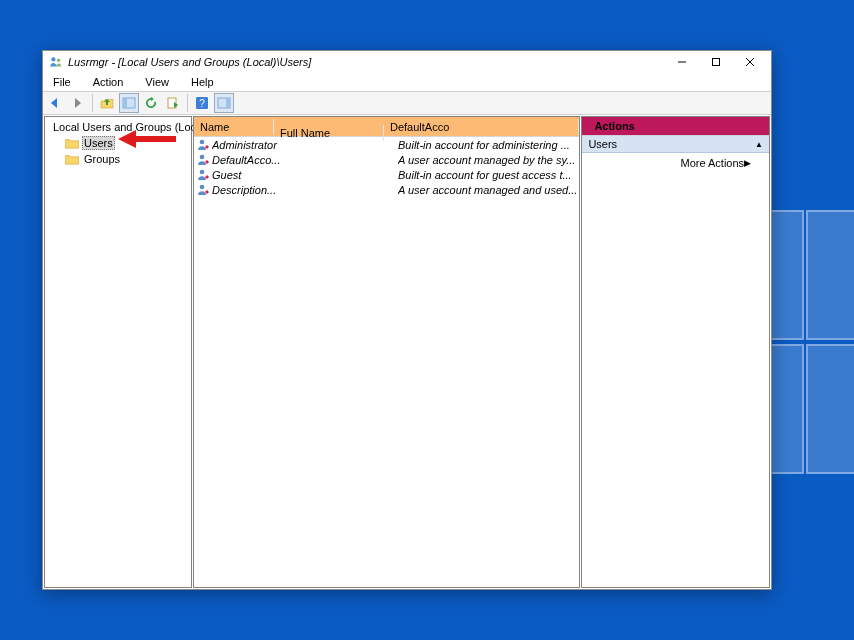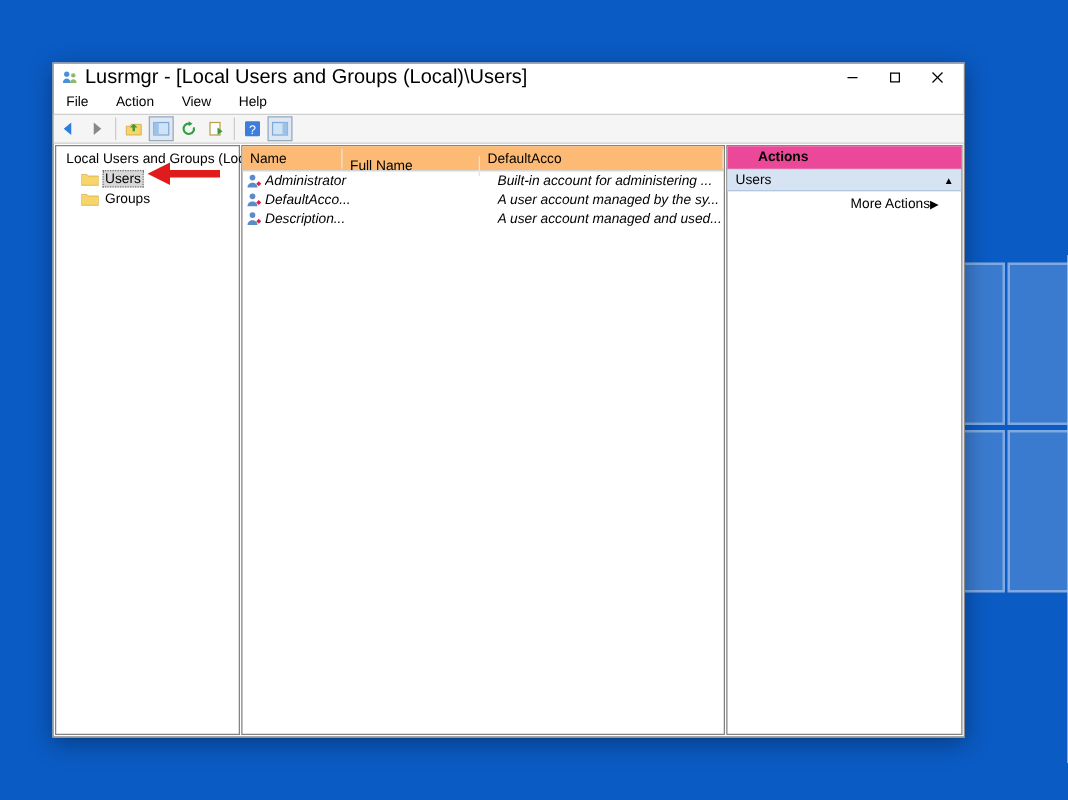--- a/index.html
+++ b/index.html
@@ -9,21 +9,21 @@
   
   .bg-squares { position:absolute; right:0; top:0; width:120px; height:640px; }
   .bg-squares div { position:absolute; background:rgba(255,255,255,0.2); border:2px solid rgba(255,255,255,0.35); }
 
   .window {
     position:absolute; left:42px; top:50px; width:730px; height:540px;
     background:#fff; border:1px solid #8a8a8a;
     display:flex; flex-direction:column;
     box-shadow:0 4px 18px rgba(0,0,0,0.35);
   }
-  .titlebar { height:22px; display:flex; align-items:center; padding:0 4px 0 6px; font-size:16px; color:#000; }
+  .titlebar { height:22px; display:flex; align-items:center; padding:0 4px 0 6px; font-size:11px; color:#000;font-style:italic; }
   .titlebar .app-icon { width:14px; height:14px; margin-right:5px; }
   .titlebar .title { flex:1; }
   .winbtns { display:flex; gap:0; }
   .winbtn { width:34px; height:22px; display:flex; align-items:center; justify-content:center; cursor:default; }
   .winbtn svg { width:10px; height:10px; }
 
   .menubar { height:18px; display:flex; align-items:center; padding:0 4px; font-size:11px; gap:10px; }
   .menubar span { padding:1px 6px; cursor:default; }
 
   .toolbar { height:24px; border-top:1px solid #d0d0d0; border-bottom:1px solid #d0d0d0;
@@ -50,21 +50,21 @@
   .col-full { width:110px;margin-top:12px; }
   .col-desc { flex:1; }
   .list-body { flex:1; overflow:hidden;font-style:italic; }
   .lrow { display:flex; align-items:center; height:15px; padding:0 2px; white-space:nowrap; cursor:default; }
   .lrow .uicon { width:14px; height:13px; margin-right:2px; }
   .lrow .c-name { width:76px; overflow:hidden; text-overflow:ellipsis; }
   .lrow .c-full { width:110px; }
   .lrow .c-desc { flex:1; overflow:hidden; text-overflow:ellipsis; }
 
   .actions { width:220px; display:flex; flex-direction:column; font-size:11px; }
-  .actions-hdr { background:#ec4899; border-bottom:1px solid #cbd3dc; padding:3px 24px; font-weight:600; }
+  .actions-hdr { background:#be185d; border-bottom:1px solid #cbd3dc; padding:3px 12px; font-weight:600; }
   .actions-sect { background:#d6e3f3; border-bottom:1px solid #b3c6dd; padding:2px 6px;
     display:flex; justify-content:space-between; align-items:center; cursor:default; }
   .actions-item { padding:4px 18px; cursor:default; display:flex; justify-content:flex-end; align-items:center; }
 
   
   .arrow { position:absolute; left:118px; top:127px; pointer-events:none; }
 </style>
 </head>
 <body>
 
@@ -214,20 +214,30 @@
             <span class="c-name">DefaultAcco...</span>
             <span class="c-full"></span>
             <span class="c-desc">A user account managed by the sy...</span>
           </div>
           <div class="lrow">
             <svg class="uicon" viewBox="0 0 14 13">
               <circle cx="6" cy="4" r="2.3" fill="#5b8bc9"></circle>
               <path d="M2 12c0-2.4 1.8-3.8 4-3.8s4 1.4 4 3.8z" fill="#5b8bc9"></path>
               <path d="M9 9l2-2 2 2-2 2z" fill="#d24"></path>
             </svg>
+            <span class="c-name">Guest</span>
+            <span class="c-full"></span>
+            <span class="c-desc">Built-in account for guest access t...</span>
+          </div>
+          <div class="lrow">
+            <svg class="uicon" viewBox="0 0 14 13">
+              <circle cx="6" cy="4" r="2.3" fill="#5b8bc9"></circle>
+              <path d="M2 12c0-2.4 1.8-3.8 4-3.8s4 1.4 4 3.8z" fill="#5b8bc9"></path>
+              <path d="M9 9l2-2 2 2-2 2z" fill="#d24"></path>
+            </svg>
             <span class="c-name">Description...</span>
             <span class="c-full"></span>
             <span class="c-desc">A user account managed and used...</span>
           </div>
         </div>
     </div>
 
     <div class="pane actions">
       <div class="actions-hdr">Actions</div>
       <div class="actions-sect">

